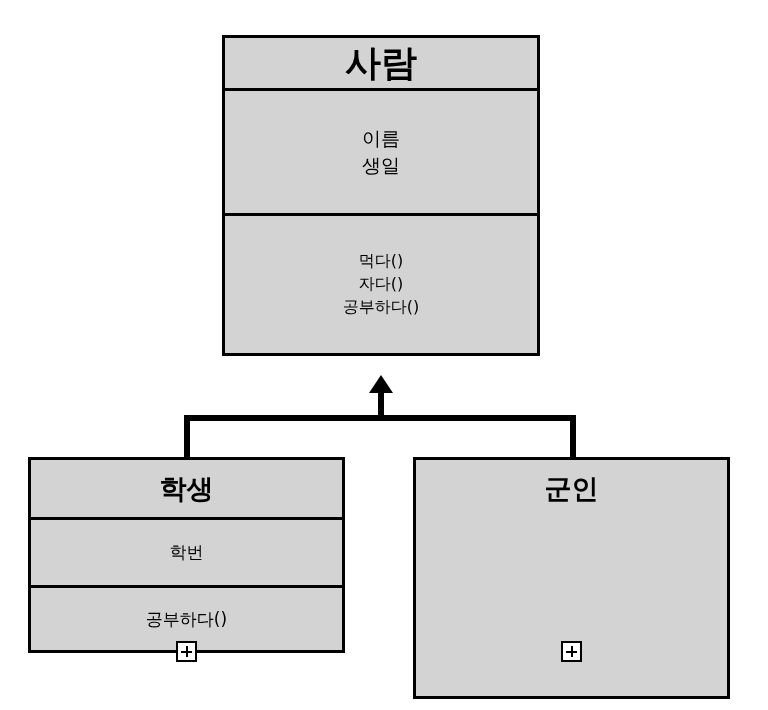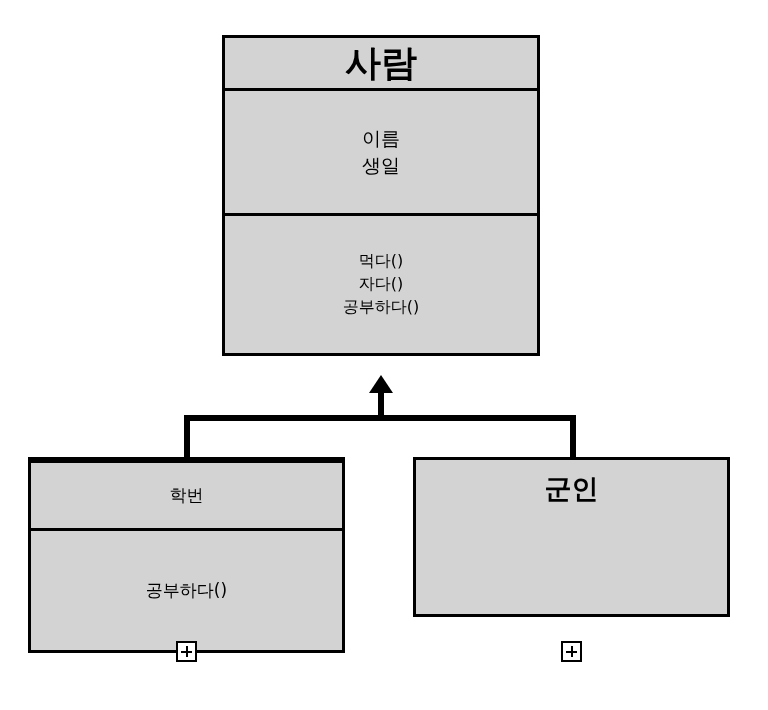--- a/index.html
+++ b/index.html
@@ -67,21 +67,21 @@
   #class-student {
     left: 28px;
     top: 457px;
     width: 317px;
     height: 196px;
   }
   #class-soldier {
     left: 413px;
     top: 457px;
     width: 317px;
-    height: 160px;
+    height: 242px;
   }
 
   
   .expand-handle {
     position: absolute;
     width: 21px;
     height: 21px;
     box-sizing: border-box;
     background: #ffffff;
     border: 2px solid #000000;
@@ -173,20 +173,23 @@
     </div>
   </div>
 
   <div class="conn-line" id="conn-horizontal"></div>
   <div class="conn-line" id="conn-drop-left"></div>
   <div class="conn-line" id="conn-drop-right"></div>
   <div class="conn-line" id="conn-shaft"></div>
   <div id="conn-arrowhead"></div>
 
   <div class="uml-class subclass" id="class-student">
+    <div class="compartment c-name">
+      <div class="class-name">학생</div>
+    </div>
     <div class="compartment c-attrs divider-top">
       <div class="member-line">학번</div>
     </div>
     <div class="compartment c-ops divider-top">
       <div class="member-line">공부하다()</div>
     </div>
   </div>
   <div class="expand-handle" id="expand-student"></div>
 
   <div class="uml-class subclass" id="class-soldier">

